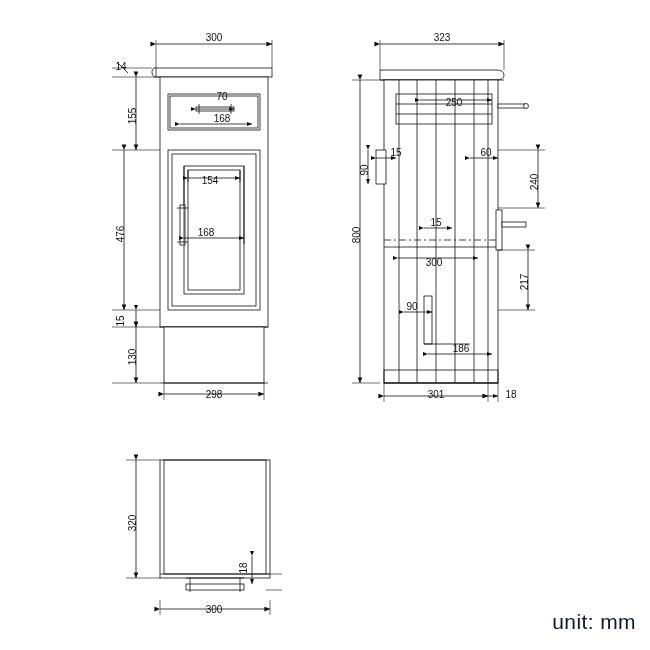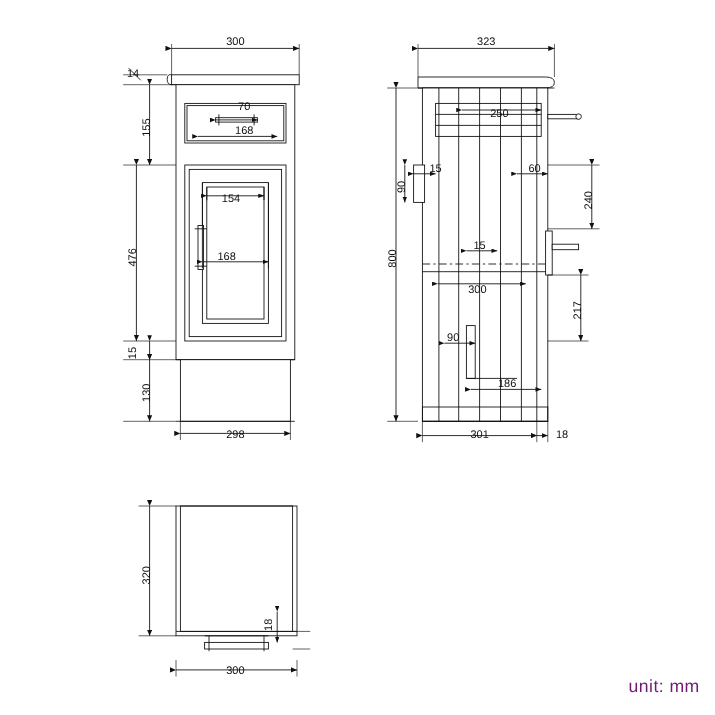--- a/index.html
+++ b/index.html
@@ -18,22 +18,22 @@
   #sheet {
     position: absolute;
     left: 0; top: 0;
     width: 650px;
     height: 650px;
   }
   .unit-label {
     position: absolute;
     right: 14px;
     bottom: 16px;
-    font-size: 16px;
-    color: #701a75;
+    font-size: 21px;
+    color: #0f172a;
     letter-spacing: 0.4px;
   }
   svg { display: block; }
   text {
     font-family: "Liberation Sans", sans-serif;
     fill: #111;
   }
 </style>
 </head>
 <body>

